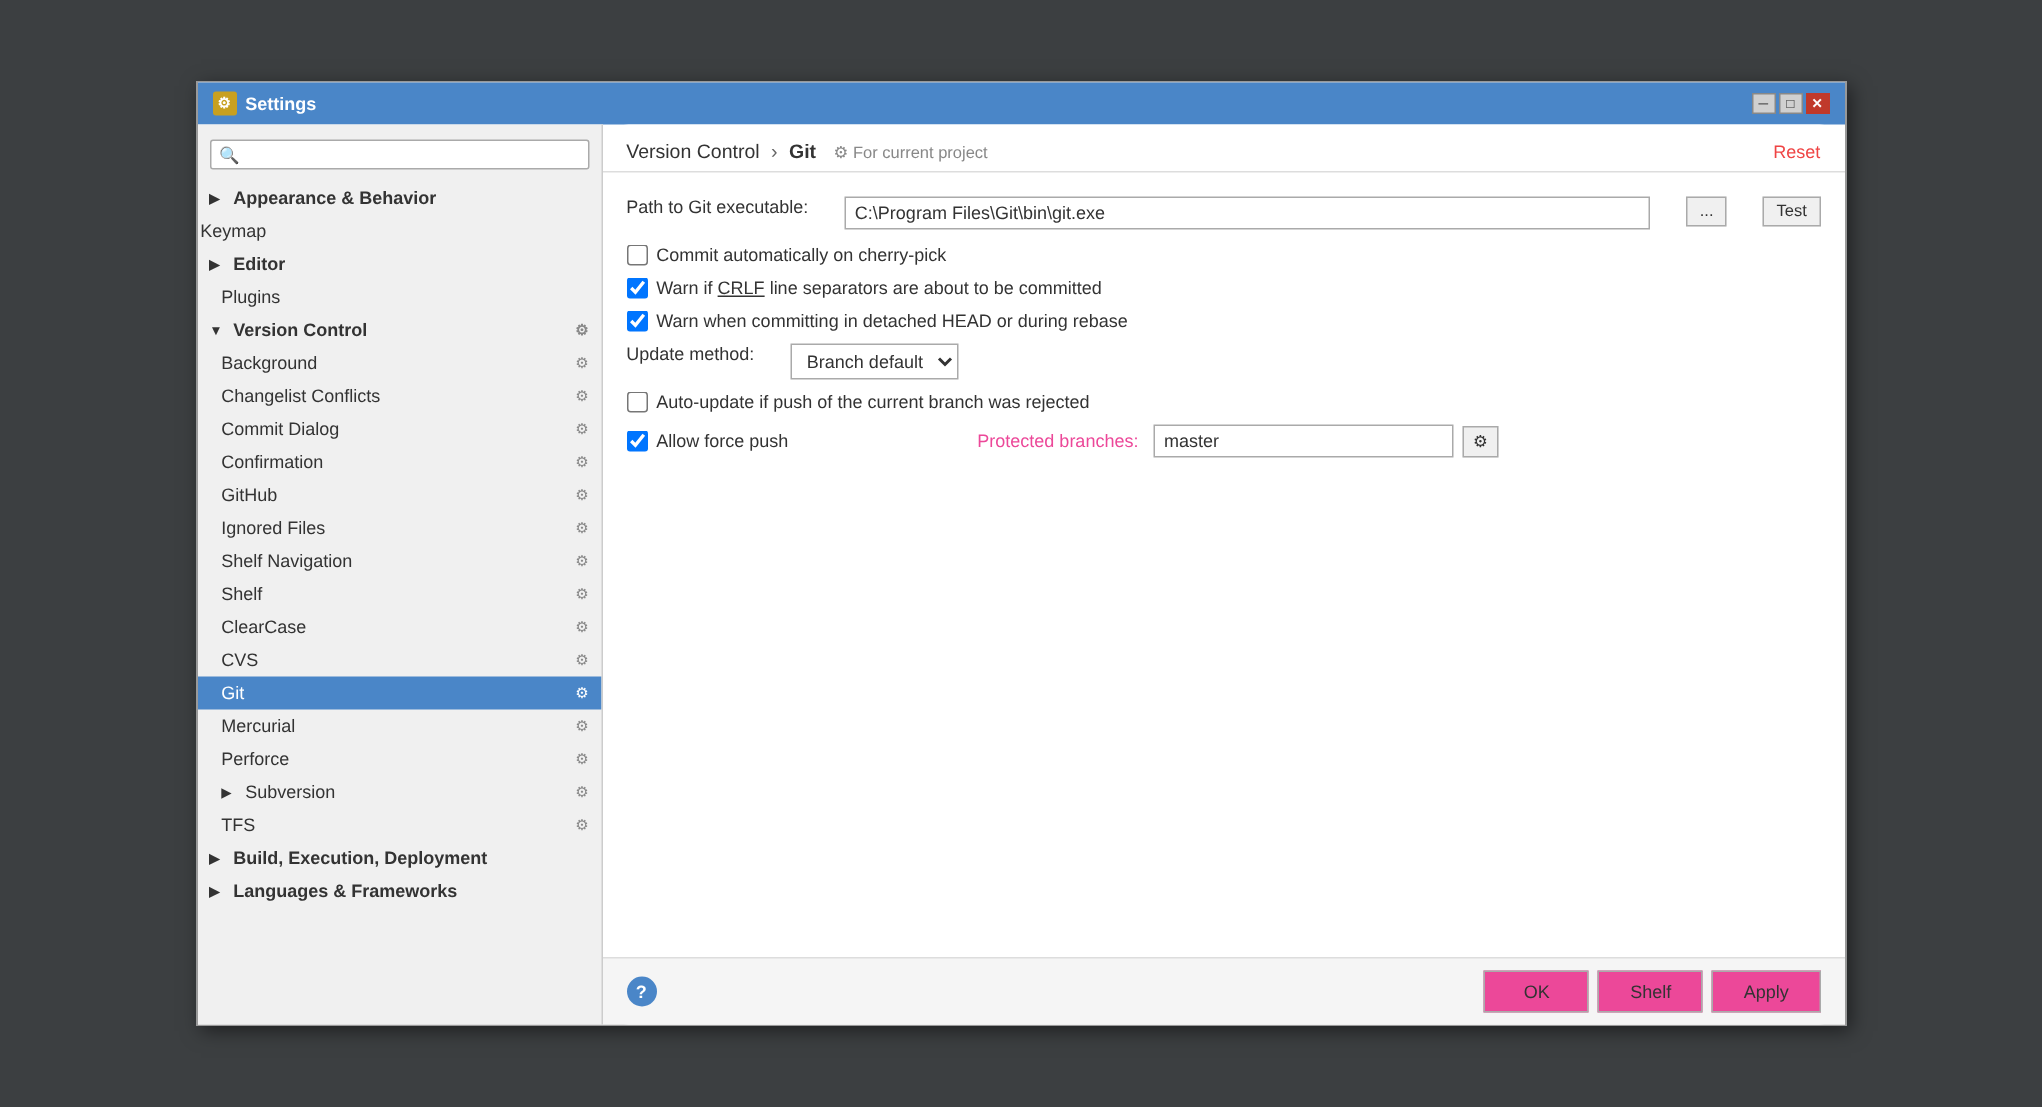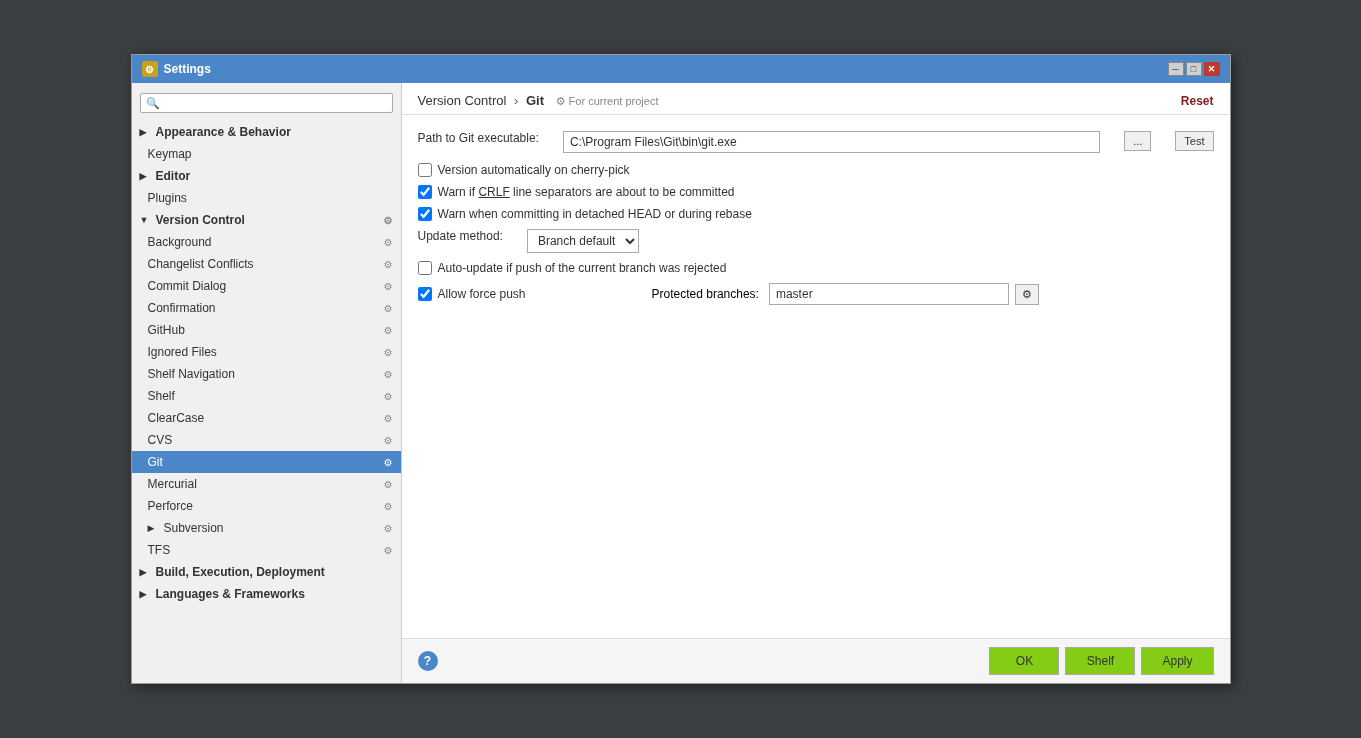--- a/index.html
+++ b/index.html
@@ -151,26 +151,26 @@
       color: #333;
     }
     .breadcrumb .sep { color: #666; margin: 0 4px; }
     .breadcrumb .current { font-weight: bold; color: #333; }
     .for-project {
       font-size: 11px;
       color: #888;
       margin-left: 8px;
     }
     .reset-btn {
-      color: #7f1d1d;
+      color: #ef4444;
       font-size: 12px;
       cursor: pointer;
       background: none;
       border: none;
-      font-weight: bold;
+      font-weight: normal;
     }
 
     .content-body {
       flex: 1;
       padding: 16px;
     }
 
     
     .form-row {
       display: flex;
@@ -256,21 +256,21 @@
       font-weight: bold;
       cursor: pointer;
     }
     .footer-buttons {
       display: flex;
       gap: 6px;
     }
     .btn-dialog {
       padding: 6px 20px;
       border: 1px solid #aaa;
-      background: #84cc16;
+      background: #ec4899;
       font-size: 12px;
       cursor: pointer;
       color: #333;
       min-width: 70px;
     }
 
     
     .gear-char { font-size: 10px; color: #888; }
   </style>
 </head>
@@ -296,21 +296,21 @@
 
       <div class="search-box">
         <span class="search-icon-wrapper">🔍</span>
         <input type="text" placeholder="" style="">
       </div>
 
       <div class="nav-item parent">
         <span class="nav-arrow">▶</span>
         <span>Appearance &amp; Behavior</span>
       </div>
-      <div class="nav-item" style="padding-left:16px;">
+      <div class="nav-item" style="padding-left:2px;">
         <span>Keymap</span>
       </div>
       <div class="nav-item parent">
         <span class="nav-arrow">▶</span>
         <span>Editor</span>
       </div>
       <div class="nav-item" style="">
         <span>Plugins</span>
       </div>
       <div class="nav-item parent">
@@ -408,21 +408,21 @@
         <div class="form-row">
           <label class="form-label">Path to Git executable:</label>
           <input type="text" class="form-input" value="C:\Program Files\Git\bin\git.exe" style="">
           <button class="btn-small">...</button>
           <button class="btn-small">Test</button>
         </div>
 
 
         <div class="checkbox-row">
           <input type="checkbox" id="cherry-pick" style="">
-          <label for="cherry-pick" class="checkbox-label">Version automatically on cherry-pick</label>
+          <label for="cherry-pick" class="checkbox-label">Commit automatically on cherry-pick</label>
         </div>
 
         <div class="checkbox-row">
           <input type="checkbox" id="crlf" checked="" style="">
           <label for="crlf" class="checkbox-label">Warn if <u>CRLF</u> line separators are about to be committed</label>
         </div>
 
         <div class="checkbox-row">
           <input type="checkbox" id="detached" checked="" style="">
           <label for="detached" class="checkbox-label">Warn when committing in detached HEAD or during rebase</label>
@@ -438,22 +438,22 @@
         </div>
 
         <div class="checkbox-row">
           <input type="checkbox" id="auto-update" style="">
           <label for="auto-update" class="checkbox-label">Auto-update if push of the current branch was rejected</label>
         </div>
 
         <div class="checkbox-row">
           <input type="checkbox" id="force-push" checked="" style="">
           <label for="force-push" class="checkbox-label">Allow force push</label>
-          <span style="margin-left: 120px; font-size:12px; color:#000000;">Protected branches:</span>
-          <input type="text" class="protected-input" value="master" style="width: 240px; margin-left: 4px;">
+          <span style="margin-left: 120px; font-size:12px; color:#ec4899;">Protected branches:</span>
+          <input type="text" class="protected-input" value="master" style="width: 200px; margin-left: 4px;">
           <button class="btn-small" style="padding: 3px 6px;">⚙</button>
         </div>
       </div>
 
       <div class="dialog-footer">
         <div class="footer-help">?</div>
         <div class="footer-buttons">
           <button class="btn-dialog">OK</button>
           <button class="btn-dialog">Shelf</button>
           <button class="btn-dialog">Apply</button>

